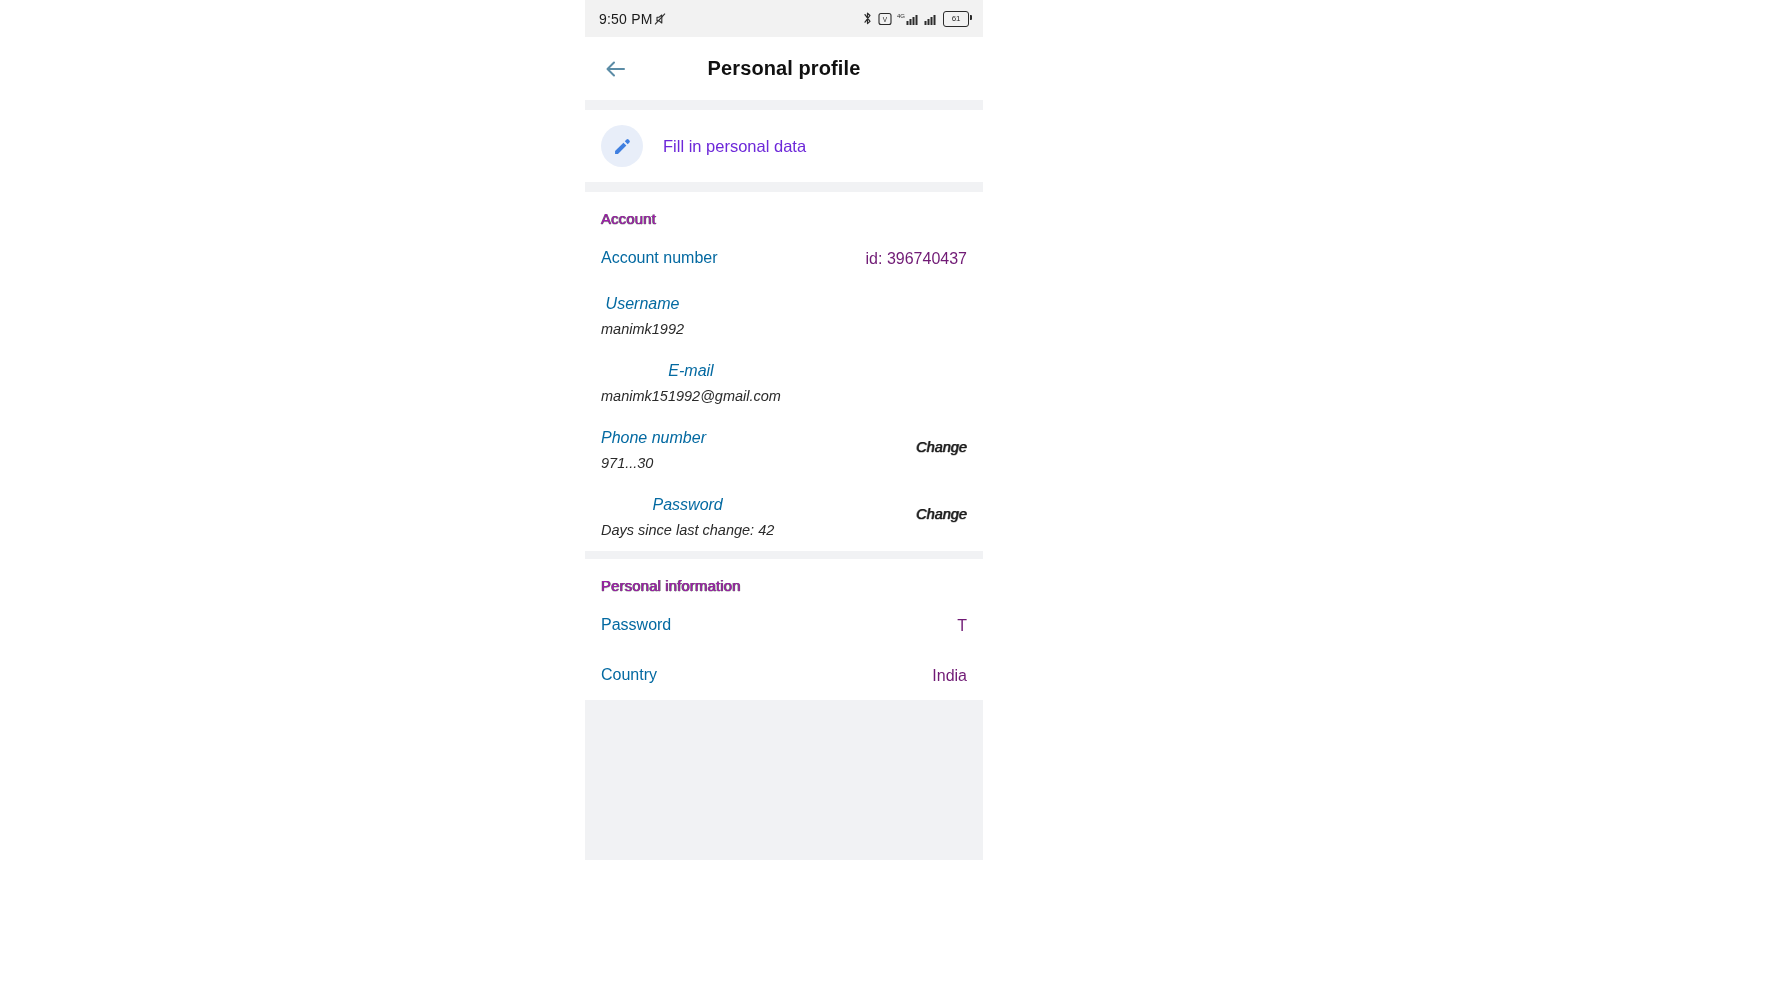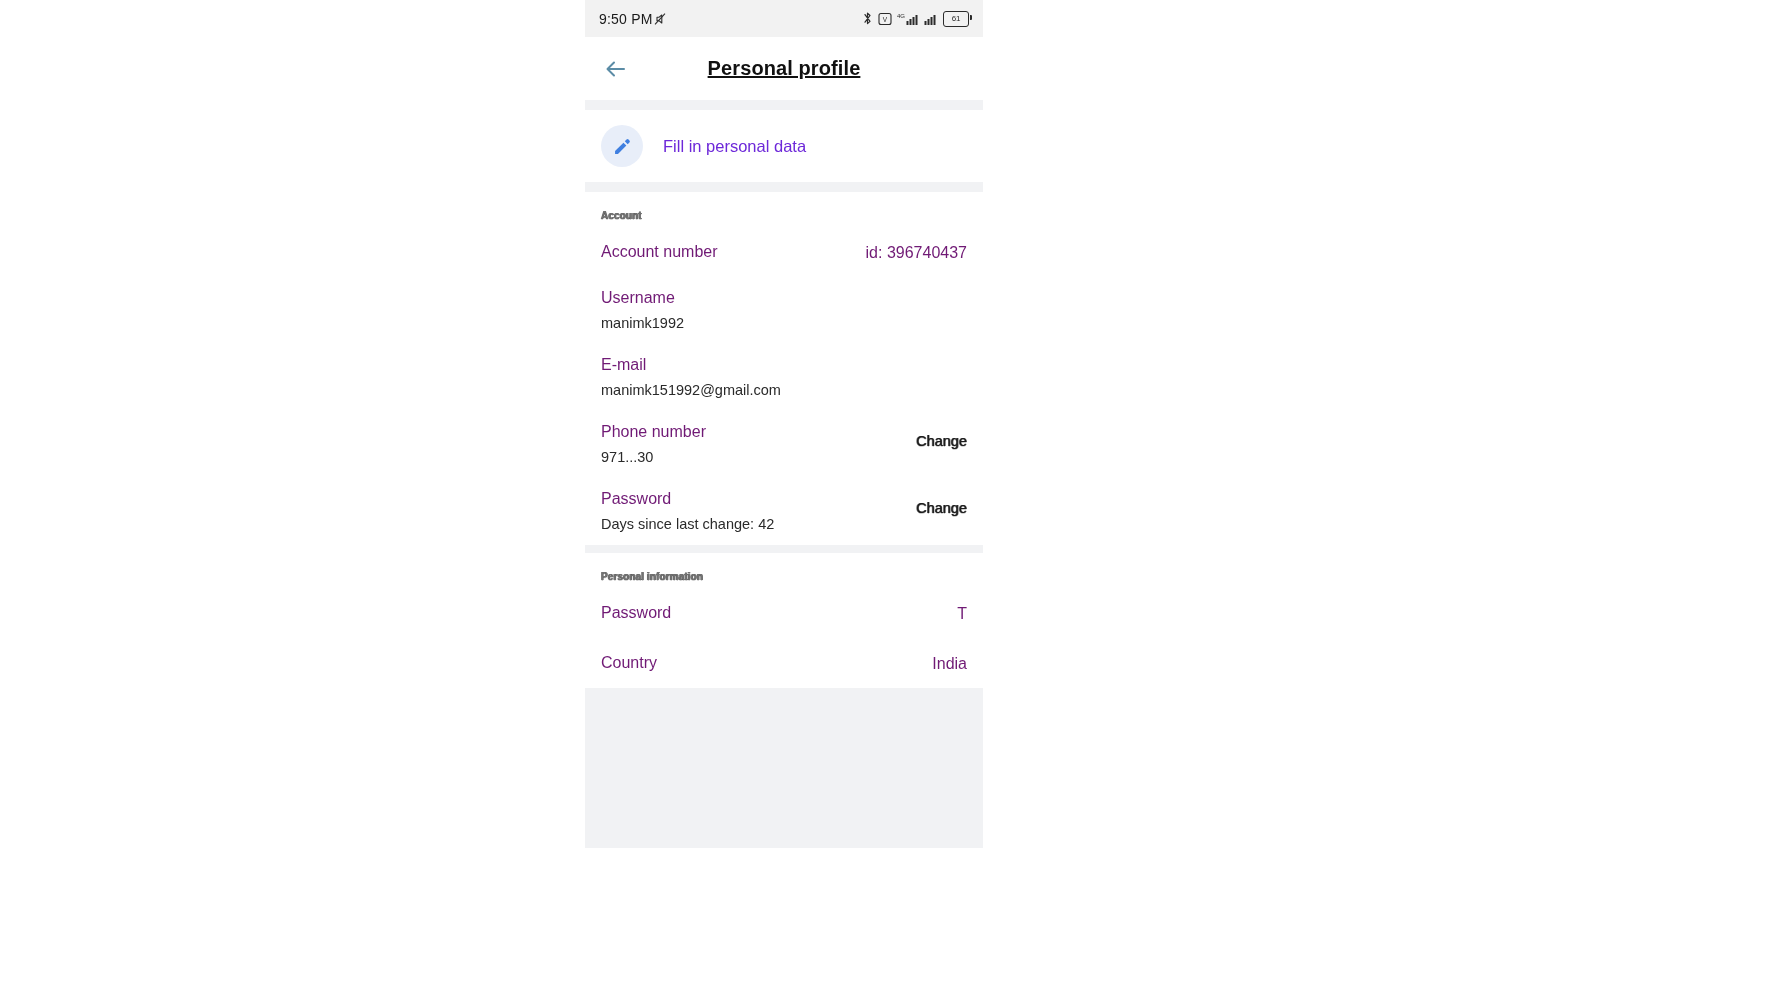--- a/index.html
+++ b/index.html
@@ -108,21 +108,20 @@
     justify-content: center;
     cursor: pointer;
   }
   .appbar-title {
     width: 100%;
     text-align: center;
     font-size: 20px;
     font-weight: bold;
     color: #111111;
     letter-spacing: 0.1px;
-    text-decoration: underline;
   }
 
   
   .gap {
     height: 10px;
     background: #f1f2f4;
   }
   .gap-thin {
     height: 8px;
     background: #f1f2f4;
@@ -150,50 +149,52 @@
   }
   .fill-label {
     margin-left: 20px;
     font-size: 16.5px;
     color: #6d28d9;
   }
 
   
   .section-head {
     padding: 18px 16px 6px 16px;
-    font-size: 10px;
-    color: #737373;
-    font-weight: 700;
+    font-size: 15px;
+    color: #a21caf;
+    font-weight: 400;
     text-shadow:
       0.6px 0 0 rgba(0,0,0,0.55),
       -0.6px 0 0 rgba(0,0,0,0.55),
       0 0.6px 0 rgba(0,0,0,0.2);
     letter-spacing: 0.1px;
   }
 
   
   .list {
     background: #ffffff;
   }
   .row {
     display: flex;
     align-items: flex-start;
     justify-content: space-between;
     padding: 10px 16px 10px 16px;
     box-sizing: border-box;
     min-height: 34px;
+    font-style: italic;
   }
   .row-main {
     display: flex;
     flex-direction: column;
   }
   .row-title {
     font-size: 16px;
-    color: #701a75;
+    color: #0369a1;
     line-height: 22px;
+    text-align: center;
   }
   .row-sub {
     font-size: 14.5px;
     color: #2a2a2a;
     line-height: 22px;
     margin-top: 3px;
   }
   .row-value {
     font-size: 16px;
     color: #701a75;

